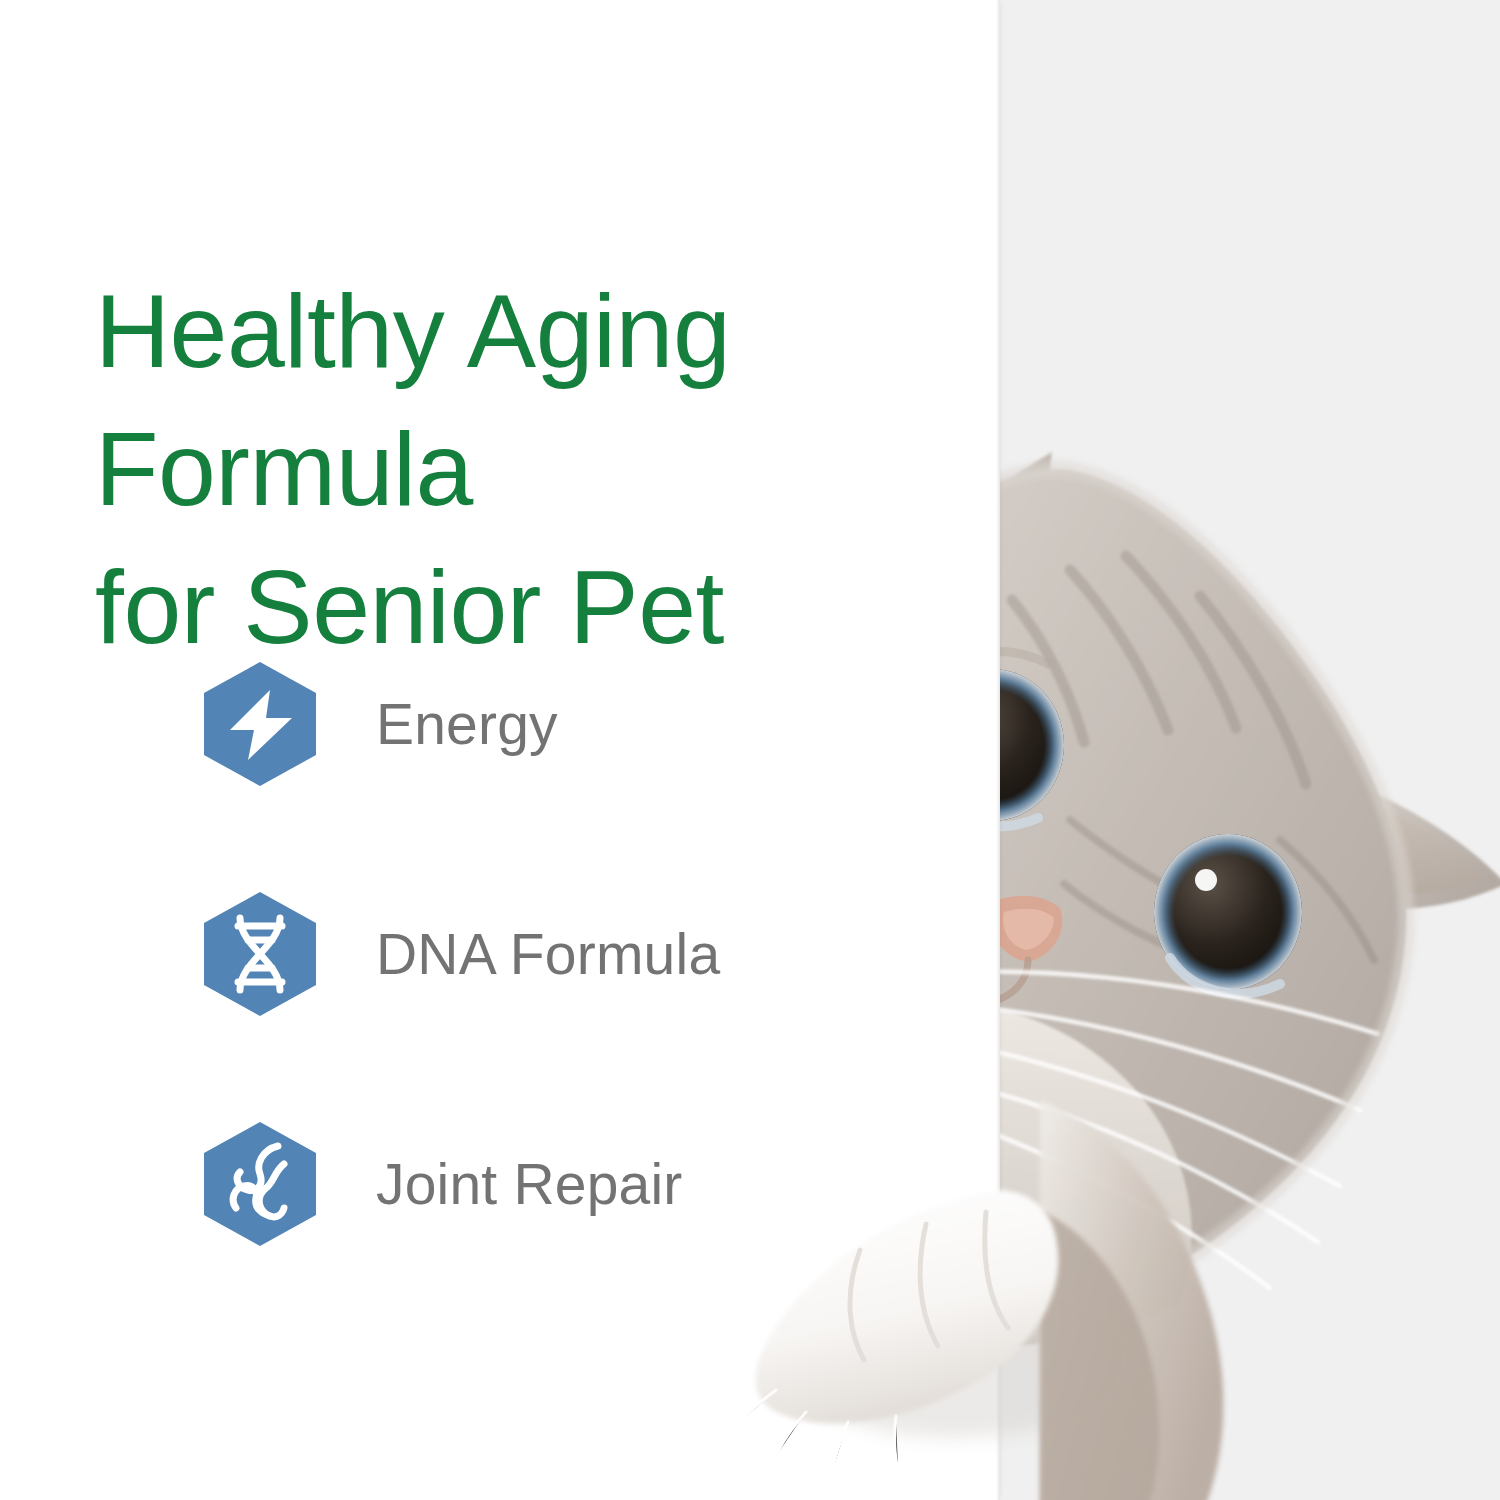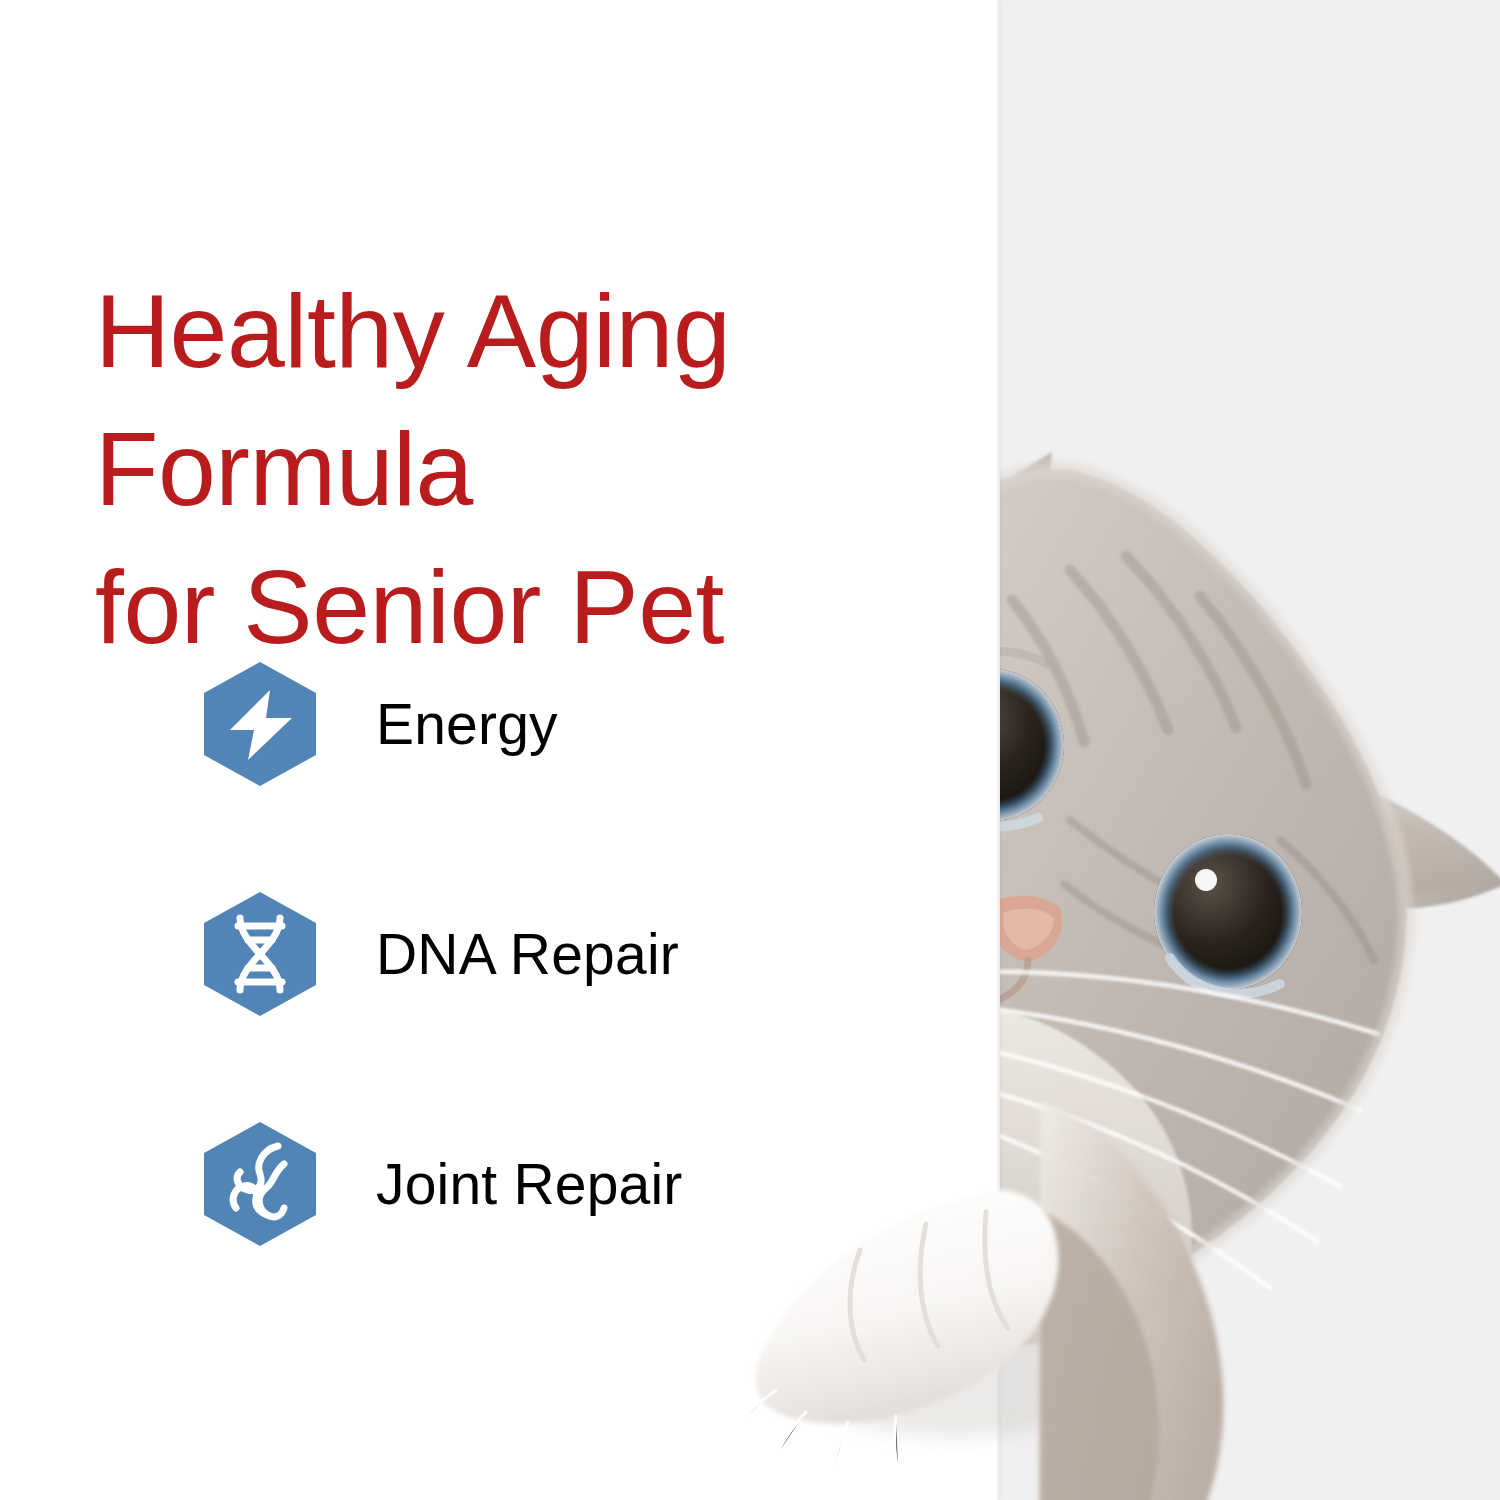--- a/index.html
+++ b/index.html
@@ -40,40 +40,40 @@
   
   .paw-layer{
     position:absolute;left:740px;top:1060px;width:520px;height:460px;
     z-index:5;pointer-events:none;
   }
   
   .content{position:absolute;left:0;top:0;width:998px;height:1500px;z-index:6;}
   .headline{
     position:absolute;
     left:95px; top:192px; width:860px;
-    color:#b91c1c;
+    color:#15803d;
     font-family:"Liberation Sans Narrow","Liberation Sans",sans-serif;
     font-size:104px;
     font-weight:400;
     line-height:1.33;
     letter-spacing:-0.5px;
     white-space:pre-line;
   }
   .features{
     position:absolute;
     left:200px; top:660px;
     display:flex;flex-direction:column;gap:102px;
   }
   .feature{display:flex;align-items:center;gap:56px;}
   .hexicon{width:120px;height:128px;flex:0 0 auto;display:block;}
   .feature-label{
     font-family:"Liberation Sans",sans-serif;
     font-size:57px;
     font-weight:400;
-    color:#000000;
+    color:#737373;
     letter-spacing:0.2px;
     white-space:nowrap;
     line-height:1;
   }
 </style>
 </head>
 <body>
 
 <div id="stage">
 
@@ -266,21 +266,21 @@
           <polygon points="60,2 116,33 116,95 60,126 4,95 4,33" fill="#5284b5"></polygon>
           <g stroke="#ffffff" stroke-width="7" fill="none" stroke-linecap="round">
             <path d="M40 28 C 40 56 80 72 80 100"></path>
             <path d="M80 28 C 80 56 40 72 40 100"></path>
             <path d="M38 36 L 82 36"></path>
             <path d="M48 50 L 72 50"></path>
             <path d="M48 78 L 72 78"></path>
             <path d="M38 92 L 82 92"></path>
           </g>
         </svg>
-        <span class="feature-label">DNA Repair</span>
+        <span class="feature-label">DNA Formula</span>
       </div>
 
       <div class="feature">
         <svg class="hexicon" viewBox="0 0 120 128">
           <polygon points="60,2 116,33 116,95 60,126 4,95 4,33" fill="#5284b5"></polygon>
           <g stroke="#ffffff" stroke-width="7" fill="none" stroke-linecap="round" stroke-linejoin="round">
             <path d="M78 26 C 62 30 56 44 60 54 C 64 66 56 72 48 70
                      C 38 68 34 58 40 52"></path>
             <path d="M84 44 C 74 52 74 62 66 68 C 56 76 58 88 66 94
                      C 74 100 82 96 84 88"></path>

